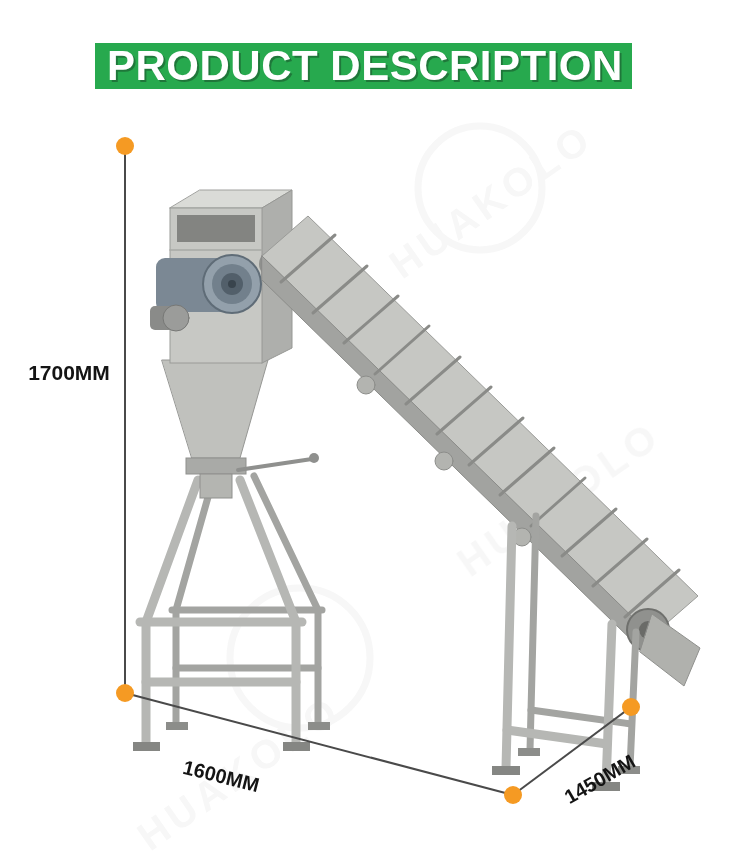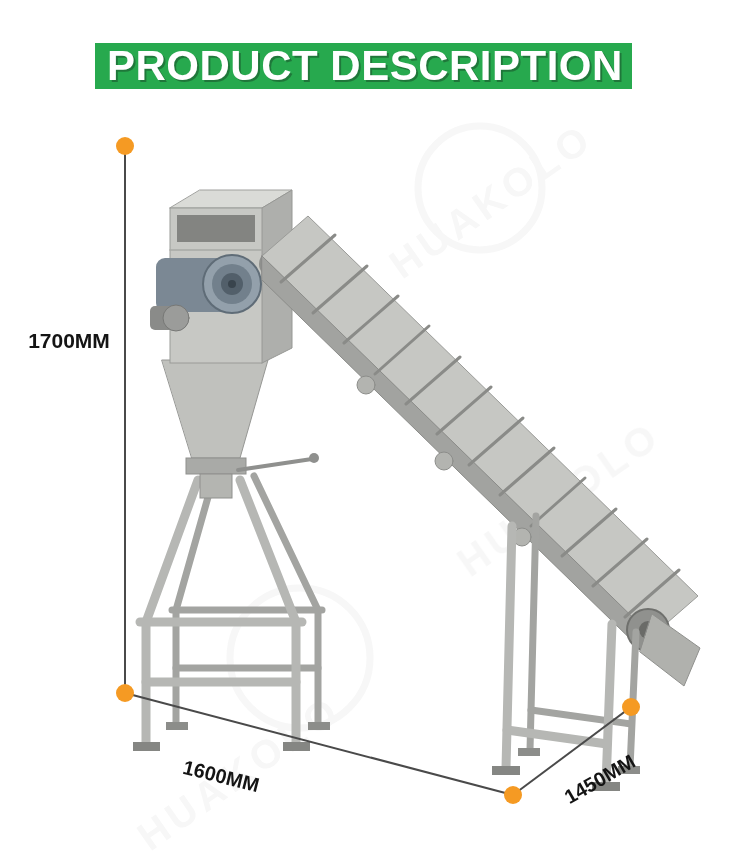--- a/index.html
+++ b/index.html
@@ -41,21 +41,21 @@
   }
 
   .dim-label {
     position: absolute;
     font-weight: 700;
     color: #141414;
     font-size: 20px;
     text-align: center;
     white-space: nowrap;
   }
-  .dim-label.height { left: 22px;  top: 311px; width: 94px;  font-size: 21px; }
+  .dim-label.height { left: 22px;  top: 343px; width: 94px;  font-size: 21px; }
   .dim-label.length { left: 158px; top: 747px; width: 126px; transform: rotate(14deg); }
   .dim-label.width  { left: 543px; top: 750px; width: 114px; transform: rotate(-30deg); }
 </style>
 </head>
 <body>
 
 <div class="page">
 
   <div class="banner">
     <div class="title">PRODUCT DESCRIPTION</div>

